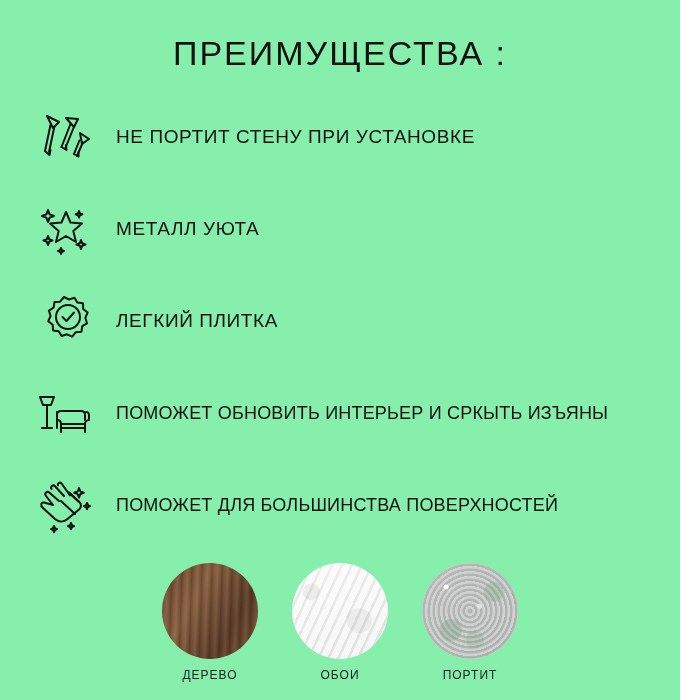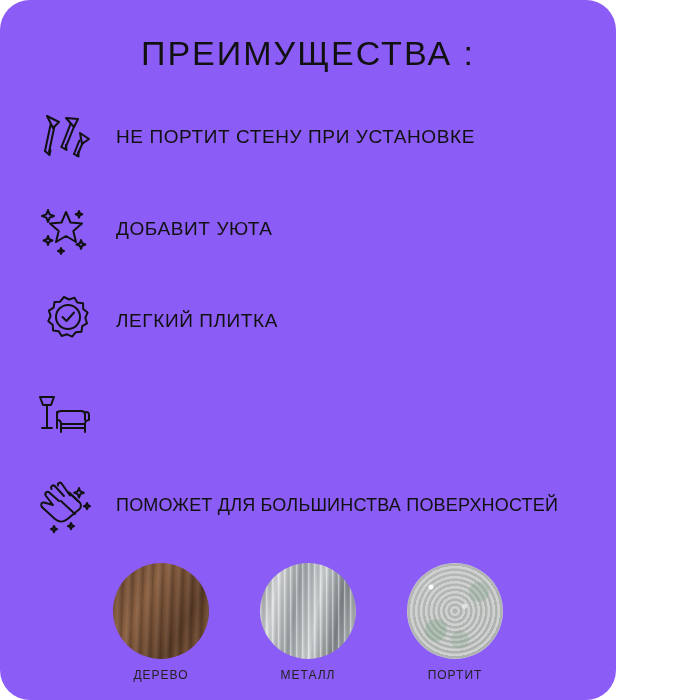--- a/index.html
+++ b/index.html
@@ -9,25 +9,24 @@
   }
   body {
     width: 700px;
     height: 700px;
     font-family: "Liberation Sans", sans-serif;
     color: #1a1a1a;
     overflow: hidden;
   }
   .page {
     position: relative;
-    width: 616px;
+    width: 680px;
     height: 700px;
-    background: #8b5cf6;
+    background: #86efac;
     box-sizing: border-box;
-    border-radius: 30px;
   }
   .title {
     text-align: center;
     font-size: 34px;
     letter-spacing: 2px;
     font-weight: 400;
     color: #111111;
     padding-top: 34px;
     padding-bottom: 6px;
     white-space: nowrap;
@@ -61,21 +60,21 @@
     font-size: 18px;
     letter-spacing: 0.2px;
   }
   .materials {
     position: absolute;
     left: 0;
     right: 0;
     bottom: 18px;
     display: flex;
     justify-content: center;
-    gap: 39px;
+    gap: 22px;
     padding: 0 30px;
     box-sizing: border-box;
   }
   .material {
     width: 108px;
     display: flex;
     flex-direction: column;
     align-items: center;
   }
   .swatch {
@@ -176,21 +175,21 @@
       <div class="benefit-icon">
         <svg width="62" height="62" viewBox="0 0 62 62" fill="none" stroke="#111" stroke-width="2" stroke-linecap="round" stroke-linejoin="round">
           <path d="M33 14 L37.5 24.5 L49 25.5 L40.3 33 L43 44 L33 38 L23 44 L25.7 33 L17 25.5 L28.5 24.5 Z"></path>
           <path d="M15 12 L16.6 16.4 L21 18 L16.6 19.6 L15 24 L13.4 19.6 L9 18 L13.4 16.4 Z"></path>
           <path d="M15 38 L16.2 41.3 L19.5 42.5 L16.2 43.7 L15 47 L13.8 43.7 L10.5 42.5 L13.8 41.3 Z"></path>
           <path d="M48 42 L49.2 45.3 L52.5 46.5 L49.2 47.7 L48 51 L46.8 47.7 L43.5 46.5 L46.8 45.3 Z"></path>
           <path d="M46 13 L46.9 15.4 L49.3 16.3 L46.9 17.2 L46 19.6 L45.1 17.2 L42.7 16.3 L45.1 15.4 Z"></path>
           <path d="M28 50 L28.8 52.2 L31 53 L28.8 53.8 L28 56 L27.2 53.8 L25 53 L27.2 52.2 Z"></path>
         </svg>
       </div>
-      <div class="benefit-text">ДОБАВИТ УЮТА</div>
+      <div class="benefit-text">МЕТАЛЛ УЮТА</div>
     </div>
 
     <div class="benefit-row">
       <div class="benefit-icon">
         <svg width="62" height="62" viewBox="0 0 62 62" fill="none" stroke="#111" stroke-width="2" stroke-linecap="round" stroke-linejoin="round">
           <path d="M31 7 L36 9.5 L41.5 7.8 L44.3 12.6 L50 13.3 L50.2 19 L54.6 22.6 L52.3 27.8 L54 33.3 L49.3 36.2 L48.4 41.8 L42.8 42.2 L39.2 46.6 L34 44.3 L28.6 46 L25.7 41.3 L20.1 40.4 L19.7 34.8 L15.3 31.2 L17.6 26 L15.9 20.6 L20.6 17.7 L21.5 12.1 L27.1 11.7 Z"></path>
           <circle cx="35" cy="27" r="12"></circle>
           <path d="M29.5 27 L33.5 31 L41 22.5"></path>
         </svg>
       </div>
@@ -204,20 +203,21 @@
           <path d="M16 23 L16 46"></path>
           <path d="M11 46 L21 46"></path>
           <path d="M26 30 L26 46"></path>
           <path d="M26 33 C26 30 28 29 30 29 L50 29 C52 29 54 30 54 33 L54 38"></path>
           <path d="M26 38 C29 38 30 40 30 42 L30 46 L54 46 L54 42 C54 40 55.5 38 58 38 L58 33 C58 30.5 56 29.5 54 30.5"></path>
           <path d="M30 42 L54 42"></path>
           <path d="M30 46 L30 50"></path>
           <path d="M54 46 L54 50"></path>
         </svg>
       </div>
+      <div class="benefit-text small">ПОМОЖЕТ ОБНОВИТЬ ИНТЕРЬЕР И СРКЫТЬ ИЗЪЯНЫ</div>
     </div>
 
     <div class="benefit-row">
       <div class="benefit-icon">
         <svg width="66" height="62" viewBox="0 0 66 62" fill="none" stroke="#111" stroke-width="2" stroke-linecap="round" stroke-linejoin="round">
           <path d="M12 34 C9 31.5 10 28 13 28.5 L22 31 L15 22 C13 19.3 16 16.5 18.5 18.7 L28 27"></path>
           <path d="M20.5 15 C19 12.5 22 10.2 24 12.3 L33 22"></path>
           <path d="M27 11.5 C26.2 9 29.3 7.5 30.8 9.8 L39 21.5"></path>
           <path d="M12 34 L24 45 C28 48.5 33 48 36.5 45 L48 35.5 C50.5 33.3 50.5 30 48.3 28 L38 18.5"></path>
           <path d="M38 18.5 L47.5 27.5"></path>
@@ -233,26 +233,26 @@
 
   </div>
 
   <div class="materials">
 
     <div class="material">
       <div class="swatch sw-wood"></div>
       <div class="material-label">ДЕРЕВО</div>
     </div>
 
+
+
     <div class="material">
-      <div class="swatch sw-metal"></div>
-      <div class="material-label">МЕТАЛЛ</div>
-    </div>
-
-
+      <div class="swatch sw-wallpaper"></div>
+      <div class="material-label">ОБОИ</div>
+    </div>
 
     <div class="material">
       <div class="swatch sw-glass"></div>
       <div class="material-label">ПОРТИТ</div>
     </div>
 
   </div>
 
 </div>
 

